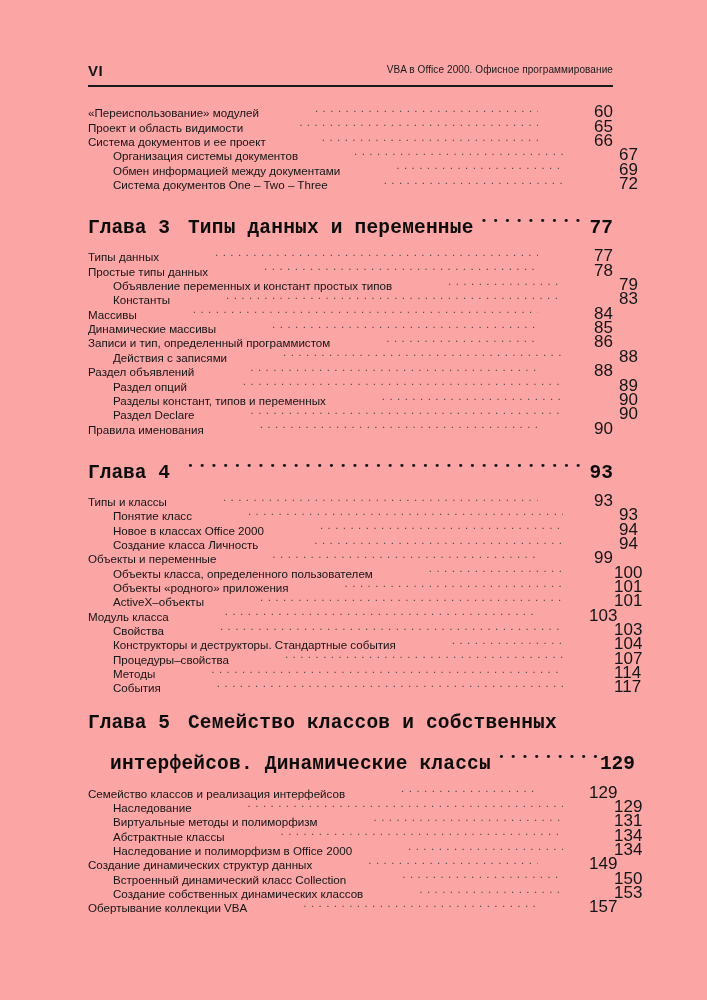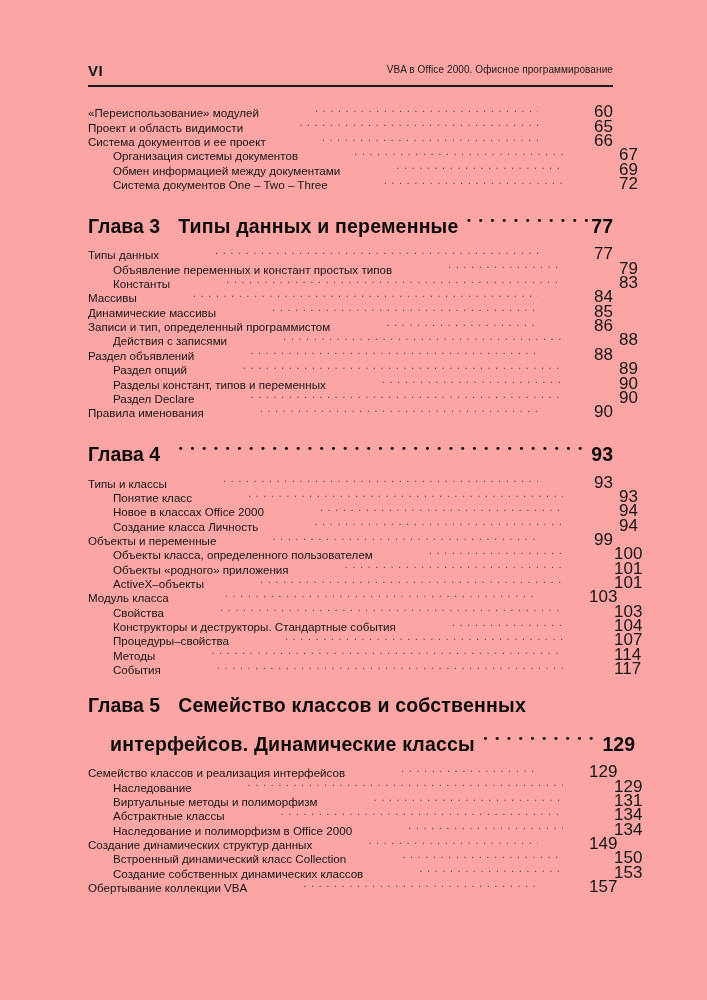--- a/index.html
+++ b/index.html
@@ -106,21 +106,21 @@
   .entry .epage {
     flex: 0 0 auto;
     width: 24px;
     text-align: right;
     font-size: 17px;
     color: #151515;
   }
 
   
   .chapter {
-    font-family: Liberation Sans, sans-serif;
+    font-family: Liberation Mono, monospace;
     font-weight: bold;
     color: #0d0d0d;
   }
   .chapter .chline {
     display: flex;
     align-items: baseline;
     width: 100%;
     white-space: nowrap;
     font-size: 19.5px;
     line-height: 25px;
@@ -215,20 +215,25 @@
           <span class="chtitle">Типы данных и переменные</span>
           <span class="chleader"></span>
           <span class="chpage">77</span>
         </div>
       </div>
       <div class="gap-after-chapter"></div>
       <div class="entry">
         <span class="etitle">Типы данных</span>
         <span class="leader"></span>
         <span class="epage">77</span>
+      </div>
+      <div class="entry">
+        <span class="etitle">Простые типы данных</span>
+        <span class="leader"></span>
+        <span class="epage">78</span>
       </div>
       <div class="entry lvl2">
         <span class="etitle">Объявление переменных и констант простых типов</span>
         <span class="leader"></span>
         <span class="epage">79</span>
       </div>
       <div class="entry lvl2">
         <span class="etitle">Константы</span>
         <span class="leader"></span>
         <span class="epage">83</span>

